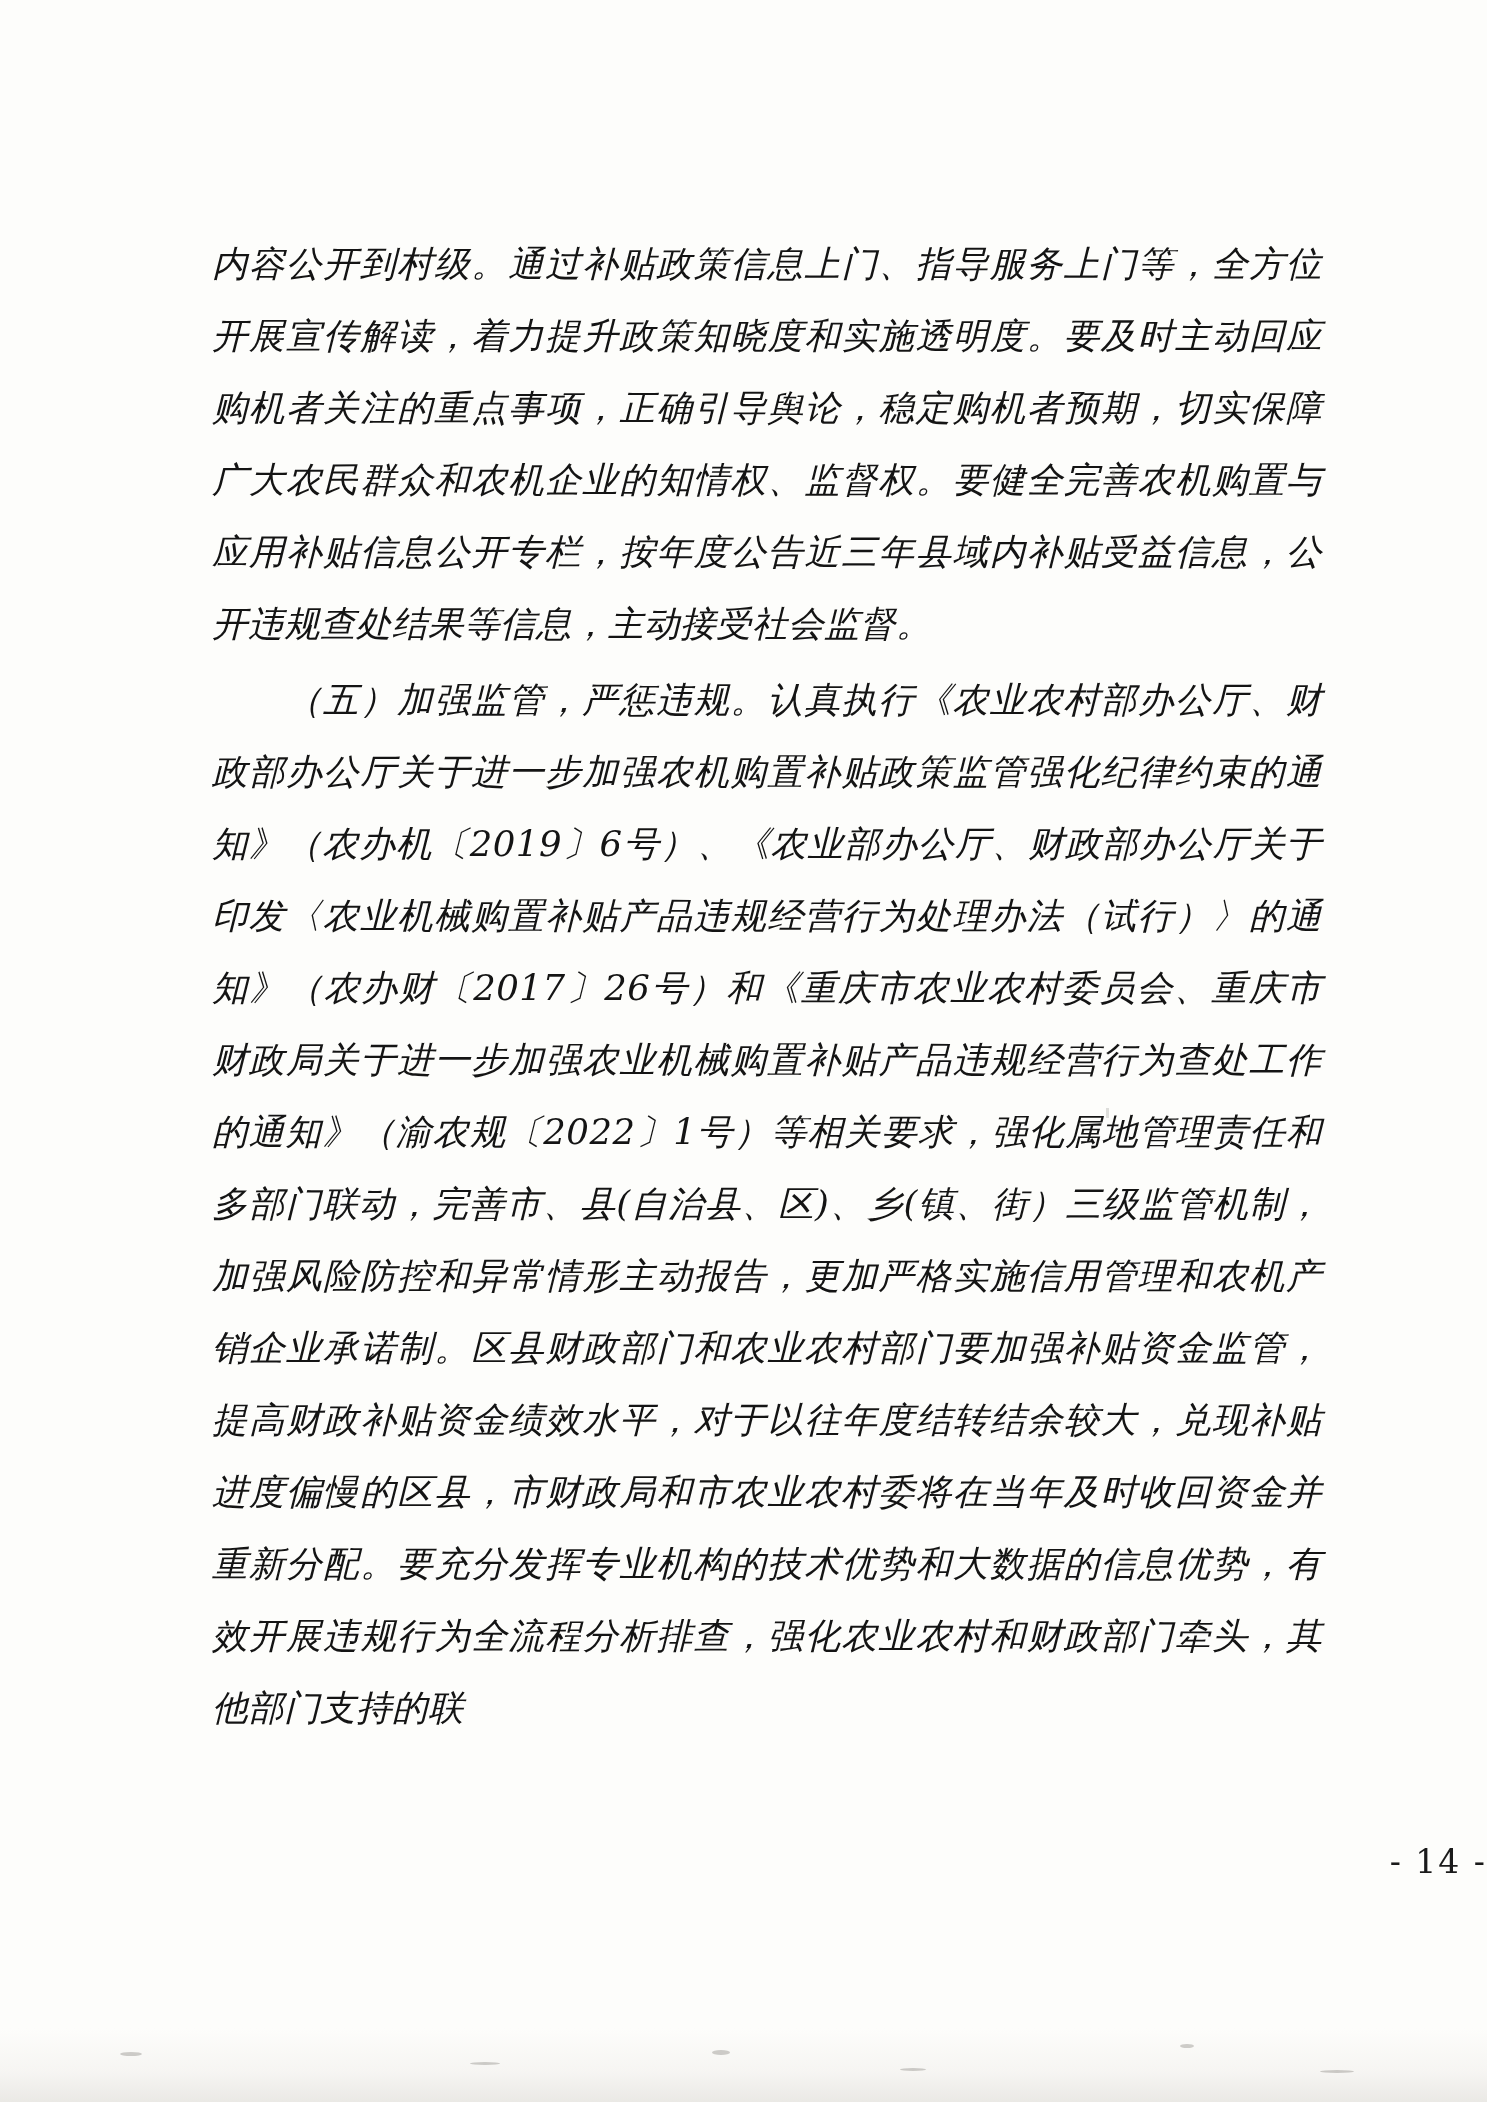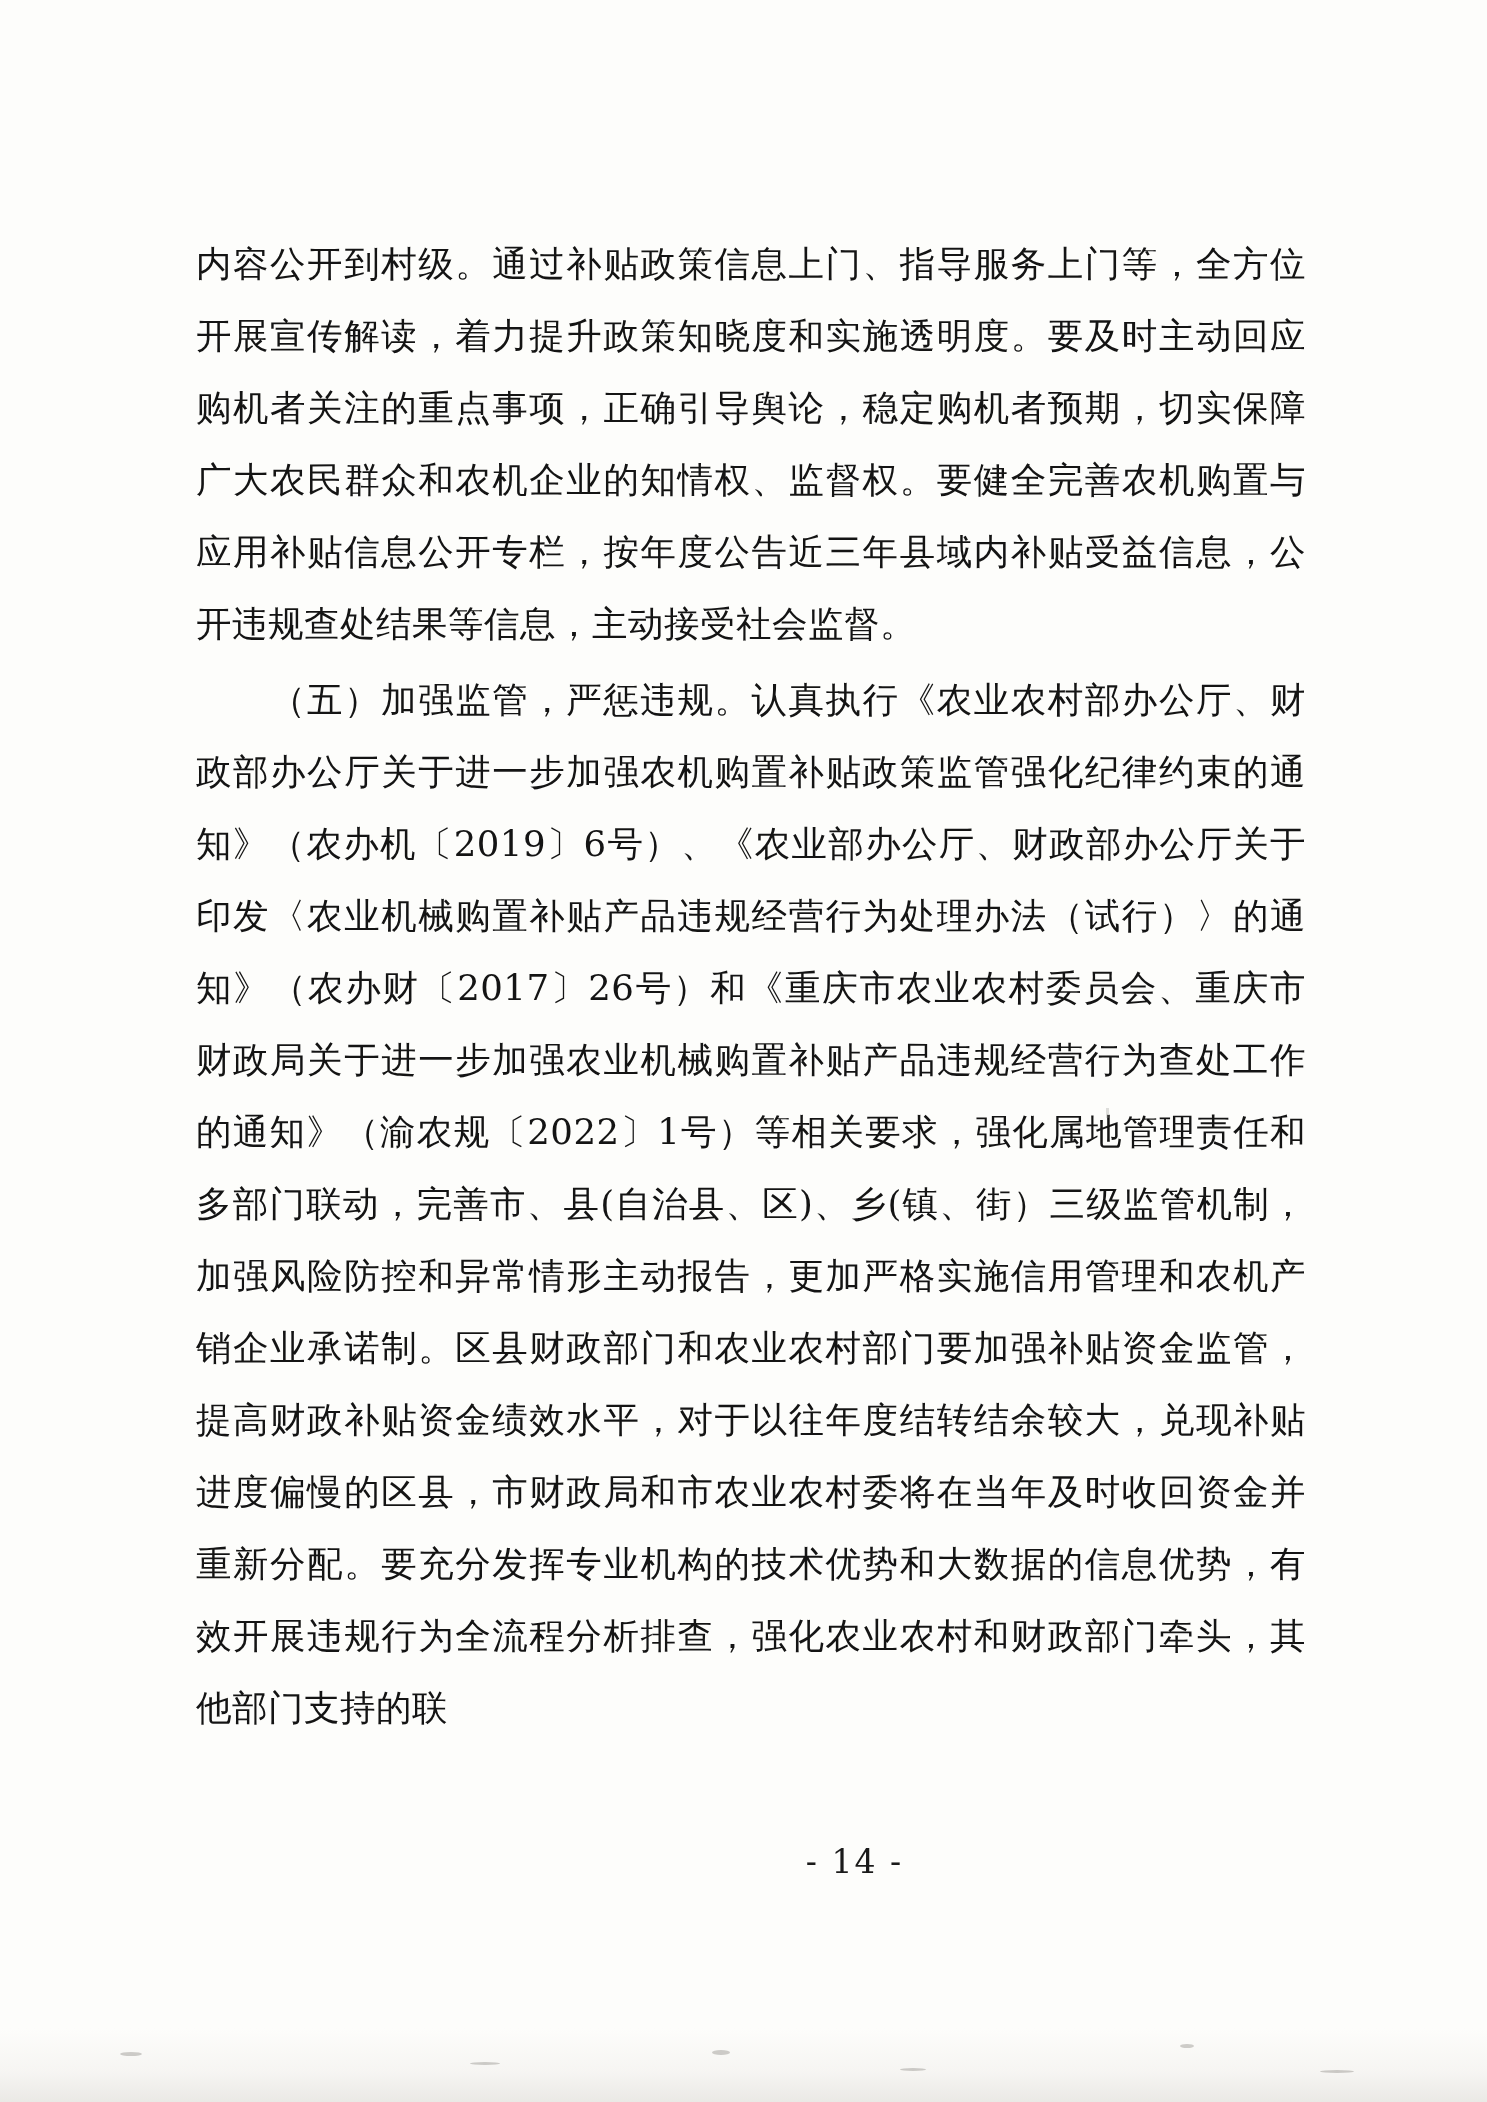--- a/index.html
+++ b/index.html
@@ -18,23 +18,24 @@
   .page {
     position: absolute;
     left: 0;
     top: 0;
     width: 1487px;
     height: 2102px;
     background: #fdfdfb;
   }
   .page-body {
     position: absolute;
-    left: 196px;
+    left: 212px;
     top: 228px;
     width: 1110px;
+    font-style: italic;
   }
   .para {
     font-size: 35.5px;
     line-height: 72px;
     letter-spacing: 0.5px;
     text-align: justify;
     text-justify: inter-ideograph;
     margin: 0 0 0 0;
     color: #141414;
     font-family: "DejaVu Serif", "Liberation Serif", serif;
@@ -43,21 +44,21 @@
     text-indent: 74px;
   }
   .para + .para {
     margin-top: 4px;
   }
   .page-number {
     position: absolute;
     left: 0;
     top: 1842px;
     width: 1487px;
-    text-align: center;
+    text-align: right;
     padding-left: 222px;
     box-sizing: border-box;
     font-size: 33px;
     letter-spacing: 2px;
     color: #1a1a1a;
     font-family: "DejaVu Serif", "Liberation Serif", serif;
   }
   
   .scan-edge {
     position: absolute;

